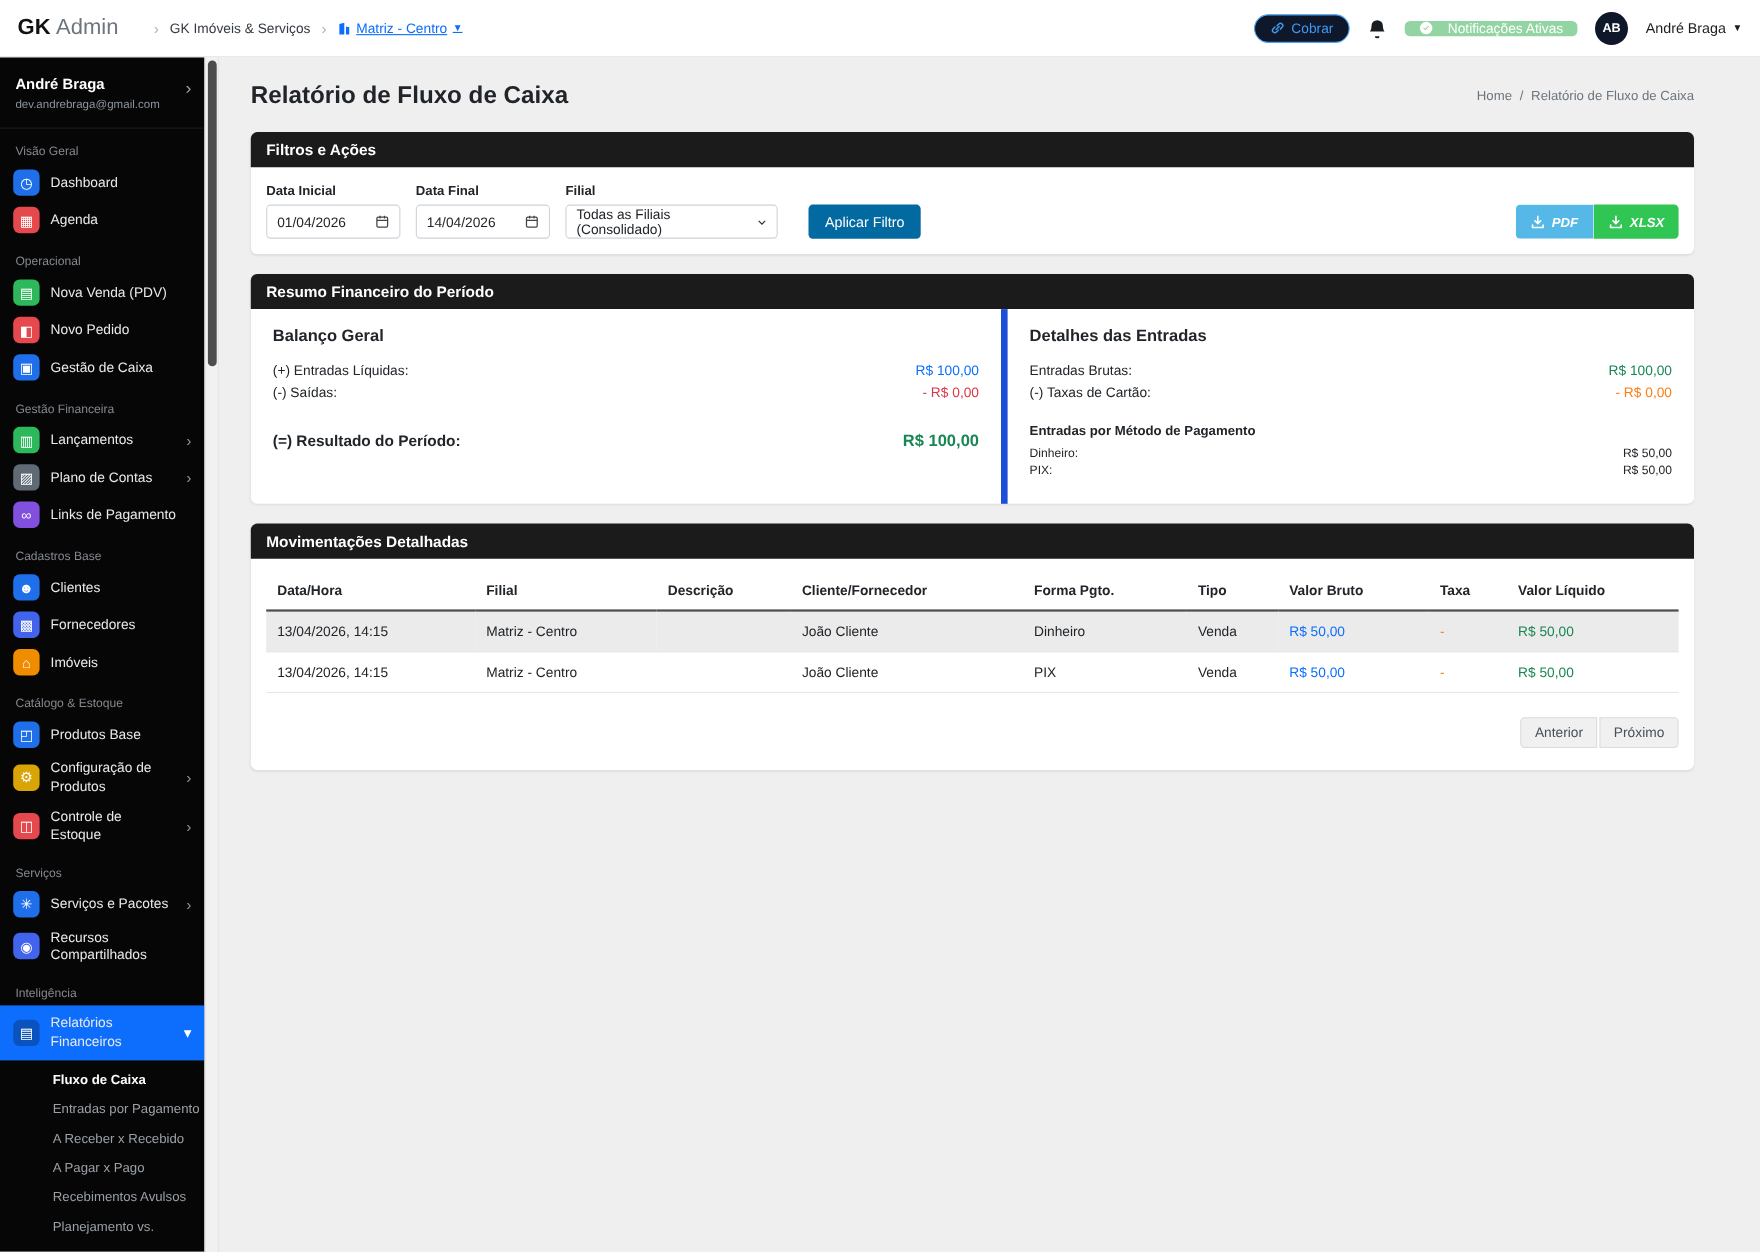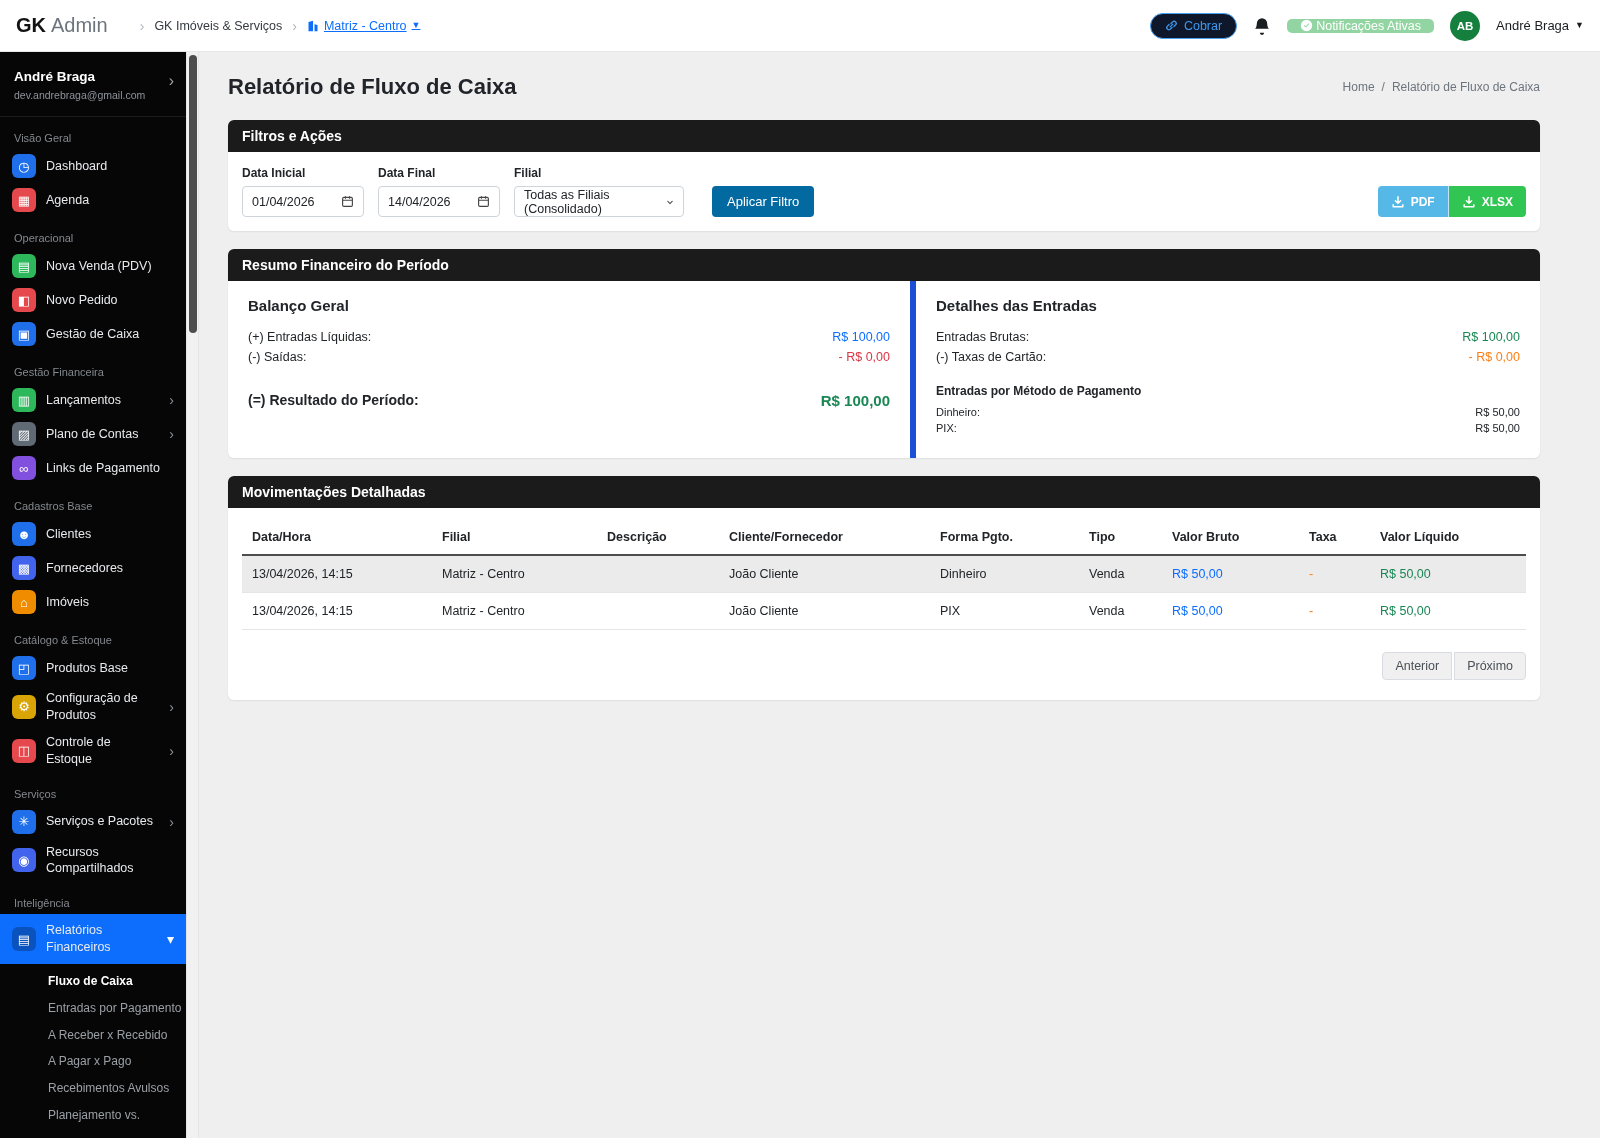--- a/index.html
+++ b/index.html
@@ -14,23 +14,23 @@
   .logo-gk { font-weight:800; color:#121212; }
   .logo-admin { font-weight:400; color:#6c757d; }
   .crumb-sep { color:#adb5bd; font-size:14px; margin:0 10px; }
   .tb-company { font-size:12.5px; color:#343a40; }
   .tb-branch { font-size:12.5px; color:#0d6efd; text-decoration:underline; display:flex; align-items:center; gap:5px; cursor:pointer; }
   .caret { font-size:9px; line-height:1; }
   .tb-right { margin-left:auto; display:flex; align-items:center; gap:16px; }
   .btn-cobrar { display:flex; align-items:center; gap:6px; background:#0f172a; border:1px solid #4ba2f2;
                 color:#3e9af0; border-radius:16px; padding:5px 14px; font-size:12.5px; cursor:pointer; }
   .bell { font-size:17px; color:#1b1e21; cursor:pointer; display:flex; }
-  .btn-notif { display:flex; align-items:center; gap:3px; background:#93d5a2; color:#fff; border:none;
+  .btn-notif { display:flex; align-items:center; gap:13px; background:#93d5a2; color:#fff; border:none;
                border-radius:5px; padding:0 13px; font-size:12.5px; cursor:pointer; }
-  .avatar { width:30px; height:30px; border-radius:50%; background:#15803d; color:#fff; font-size:11.5px;
+  .avatar { width:30px; height:30px; border-radius:50%; background:#0f172a; color:#fff; font-size:11.5px;
             font-weight:700; display:flex; align-items:center; justify-content:center; cursor:pointer; }
   .tb-user { display:flex; align-items:center; gap:6px; font-size:13px; color:#1b1e21; cursor:pointer; }
 
   
   .sidebar { position:absolute; top:52px; left:0; width:186px; height:1086px; background:#060606; overflow:hidden; }
   .sb-user { padding:17px 14px 15px; border-bottom:1px solid #1c1c1c; position:relative; cursor:pointer; }
   .sb-user-name { color:#fff; font-size:13.5px; font-weight:700; }
   .sb-user-email { color:#8d949c; font-size:10.5px; margin-top:5px; }
   .sb-user-chev { position:absolute; right:12px; top:20px; color:#9aa0a6; font-size:16px; }
   .sb-section { color:#84898f; font-size:11px; padding:15px 14px 5px; }
@@ -64,26 +64,26 @@
   .card-head { background:#1b1b1b; color:#fff; font-size:14px; font-weight:700; padding:8px 14px;
                border-radius:6px 6px 0 0; }
 
   
   .filters-body { display:flex; align-items:flex-end; padding:14px; gap:14px; }
   .fgroup { display:flex; flex-direction:column; gap:6px; }
   .flabel { font-size:12px; font-weight:600; color:#212529; }
   .finput { height:31px; border:1px solid #ced4da; border-radius:4px; display:flex; align-items:center;
             justify-content:space-between; padding:0 9px; font-size:12.5px; color:#212529; background:#fff; cursor:pointer; gap:8px; }
   .finput.date { width:122px; }
-  .finput.select { width:170px; }
+  .finput.select { width:193px; }
   .btn-primary { height:31px; background:#0369a1; color:#fff; border:none; border-radius:4px; font-size:13px;
                  padding:0 15px; margin-left:14px; cursor:pointer; }
   .export { margin-left:auto; display:flex; }
   .btn-export { height:31px; display:flex; align-items:center; gap:6px; color:#fff; font-size:12px; font-weight:700;
-                border:none; padding:0 13px; cursor:pointer; }
+                border:none; padding:0 13px; cursor:pointer;font-style:italic; }
   .btn-export.pdf { background:#55b8e6; border-radius:4px 0 0 4px; border-right:1px solid rgba(255,255,255,.65); }
   .btn-export.xlsx { background:#31c653; border-radius:0 4px 4px 0; }
 
   
   .summary-body { display:flex; }
   .sum-col { padding:16px 20px 20px; }
   .sum-col.left { width:688px; border-right:6px solid #1d4ed8; }
   .sum-col.right { flex:1; }
   .sum-title { font-size:15px; font-weight:600; color:#212529; margin-bottom:16px; }
   .sum-row { display:flex; justify-content:space-between; font-size:12.5px; color:#212529; margin-bottom:6px; }

